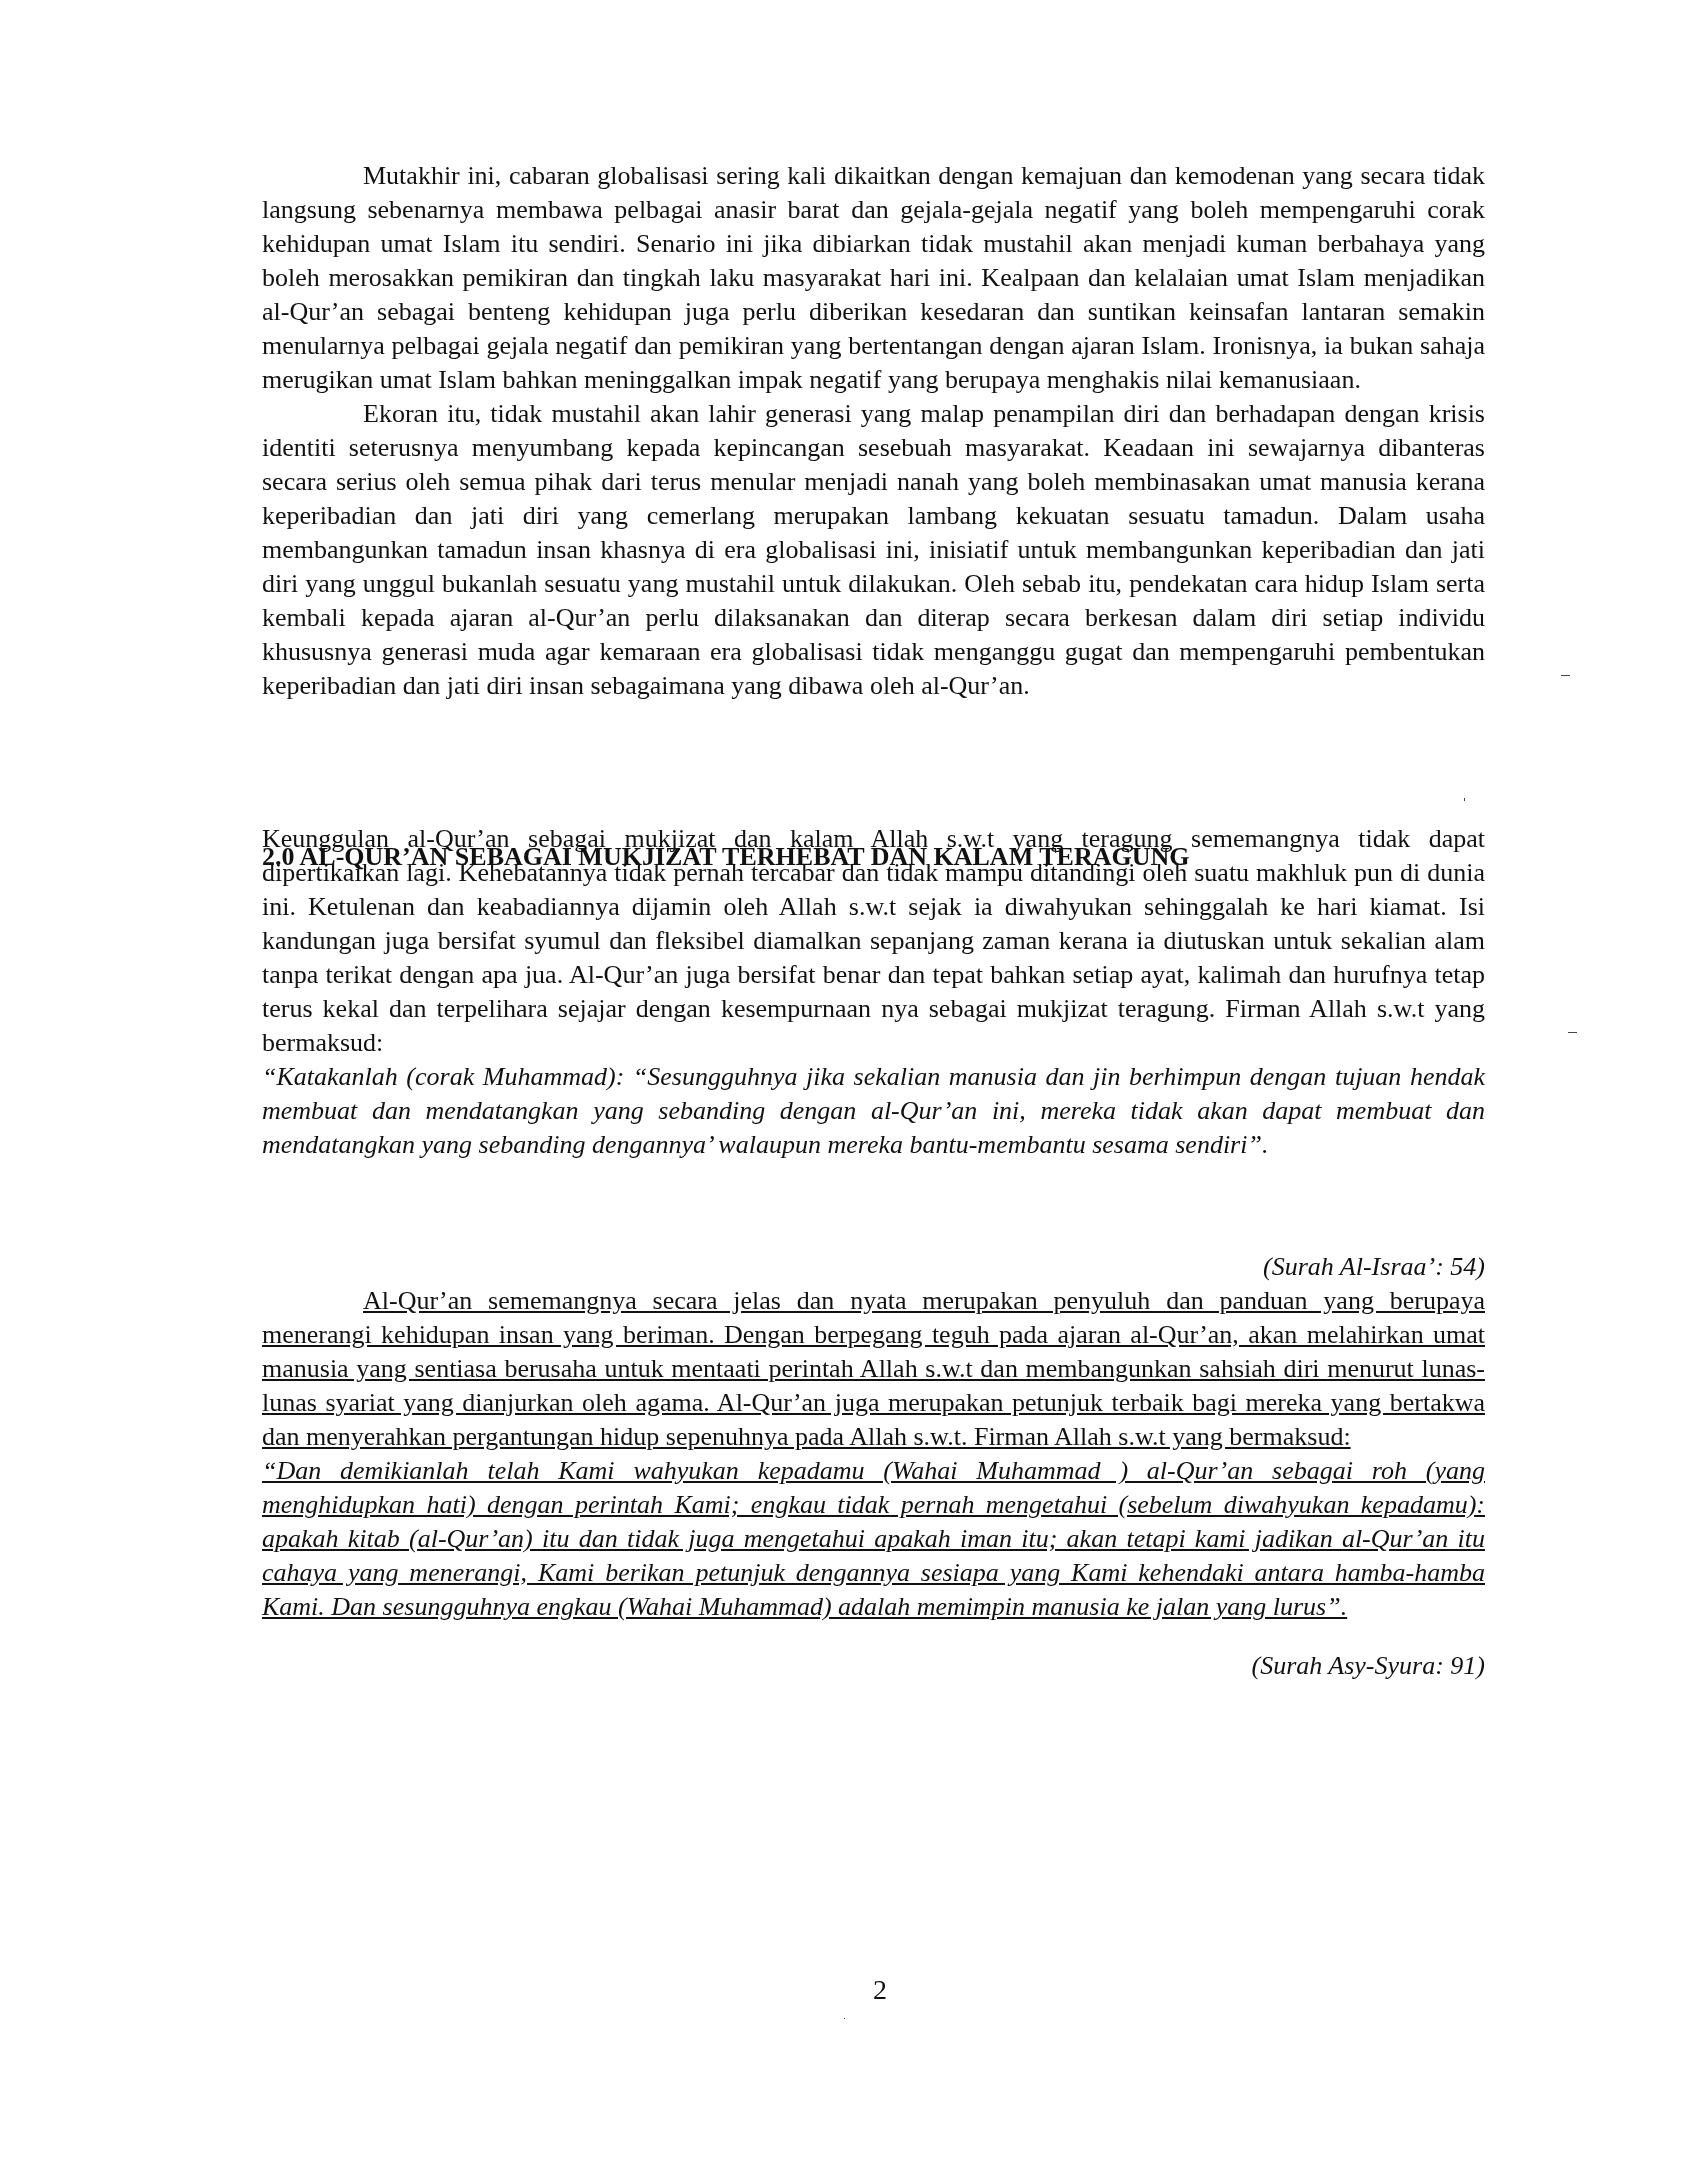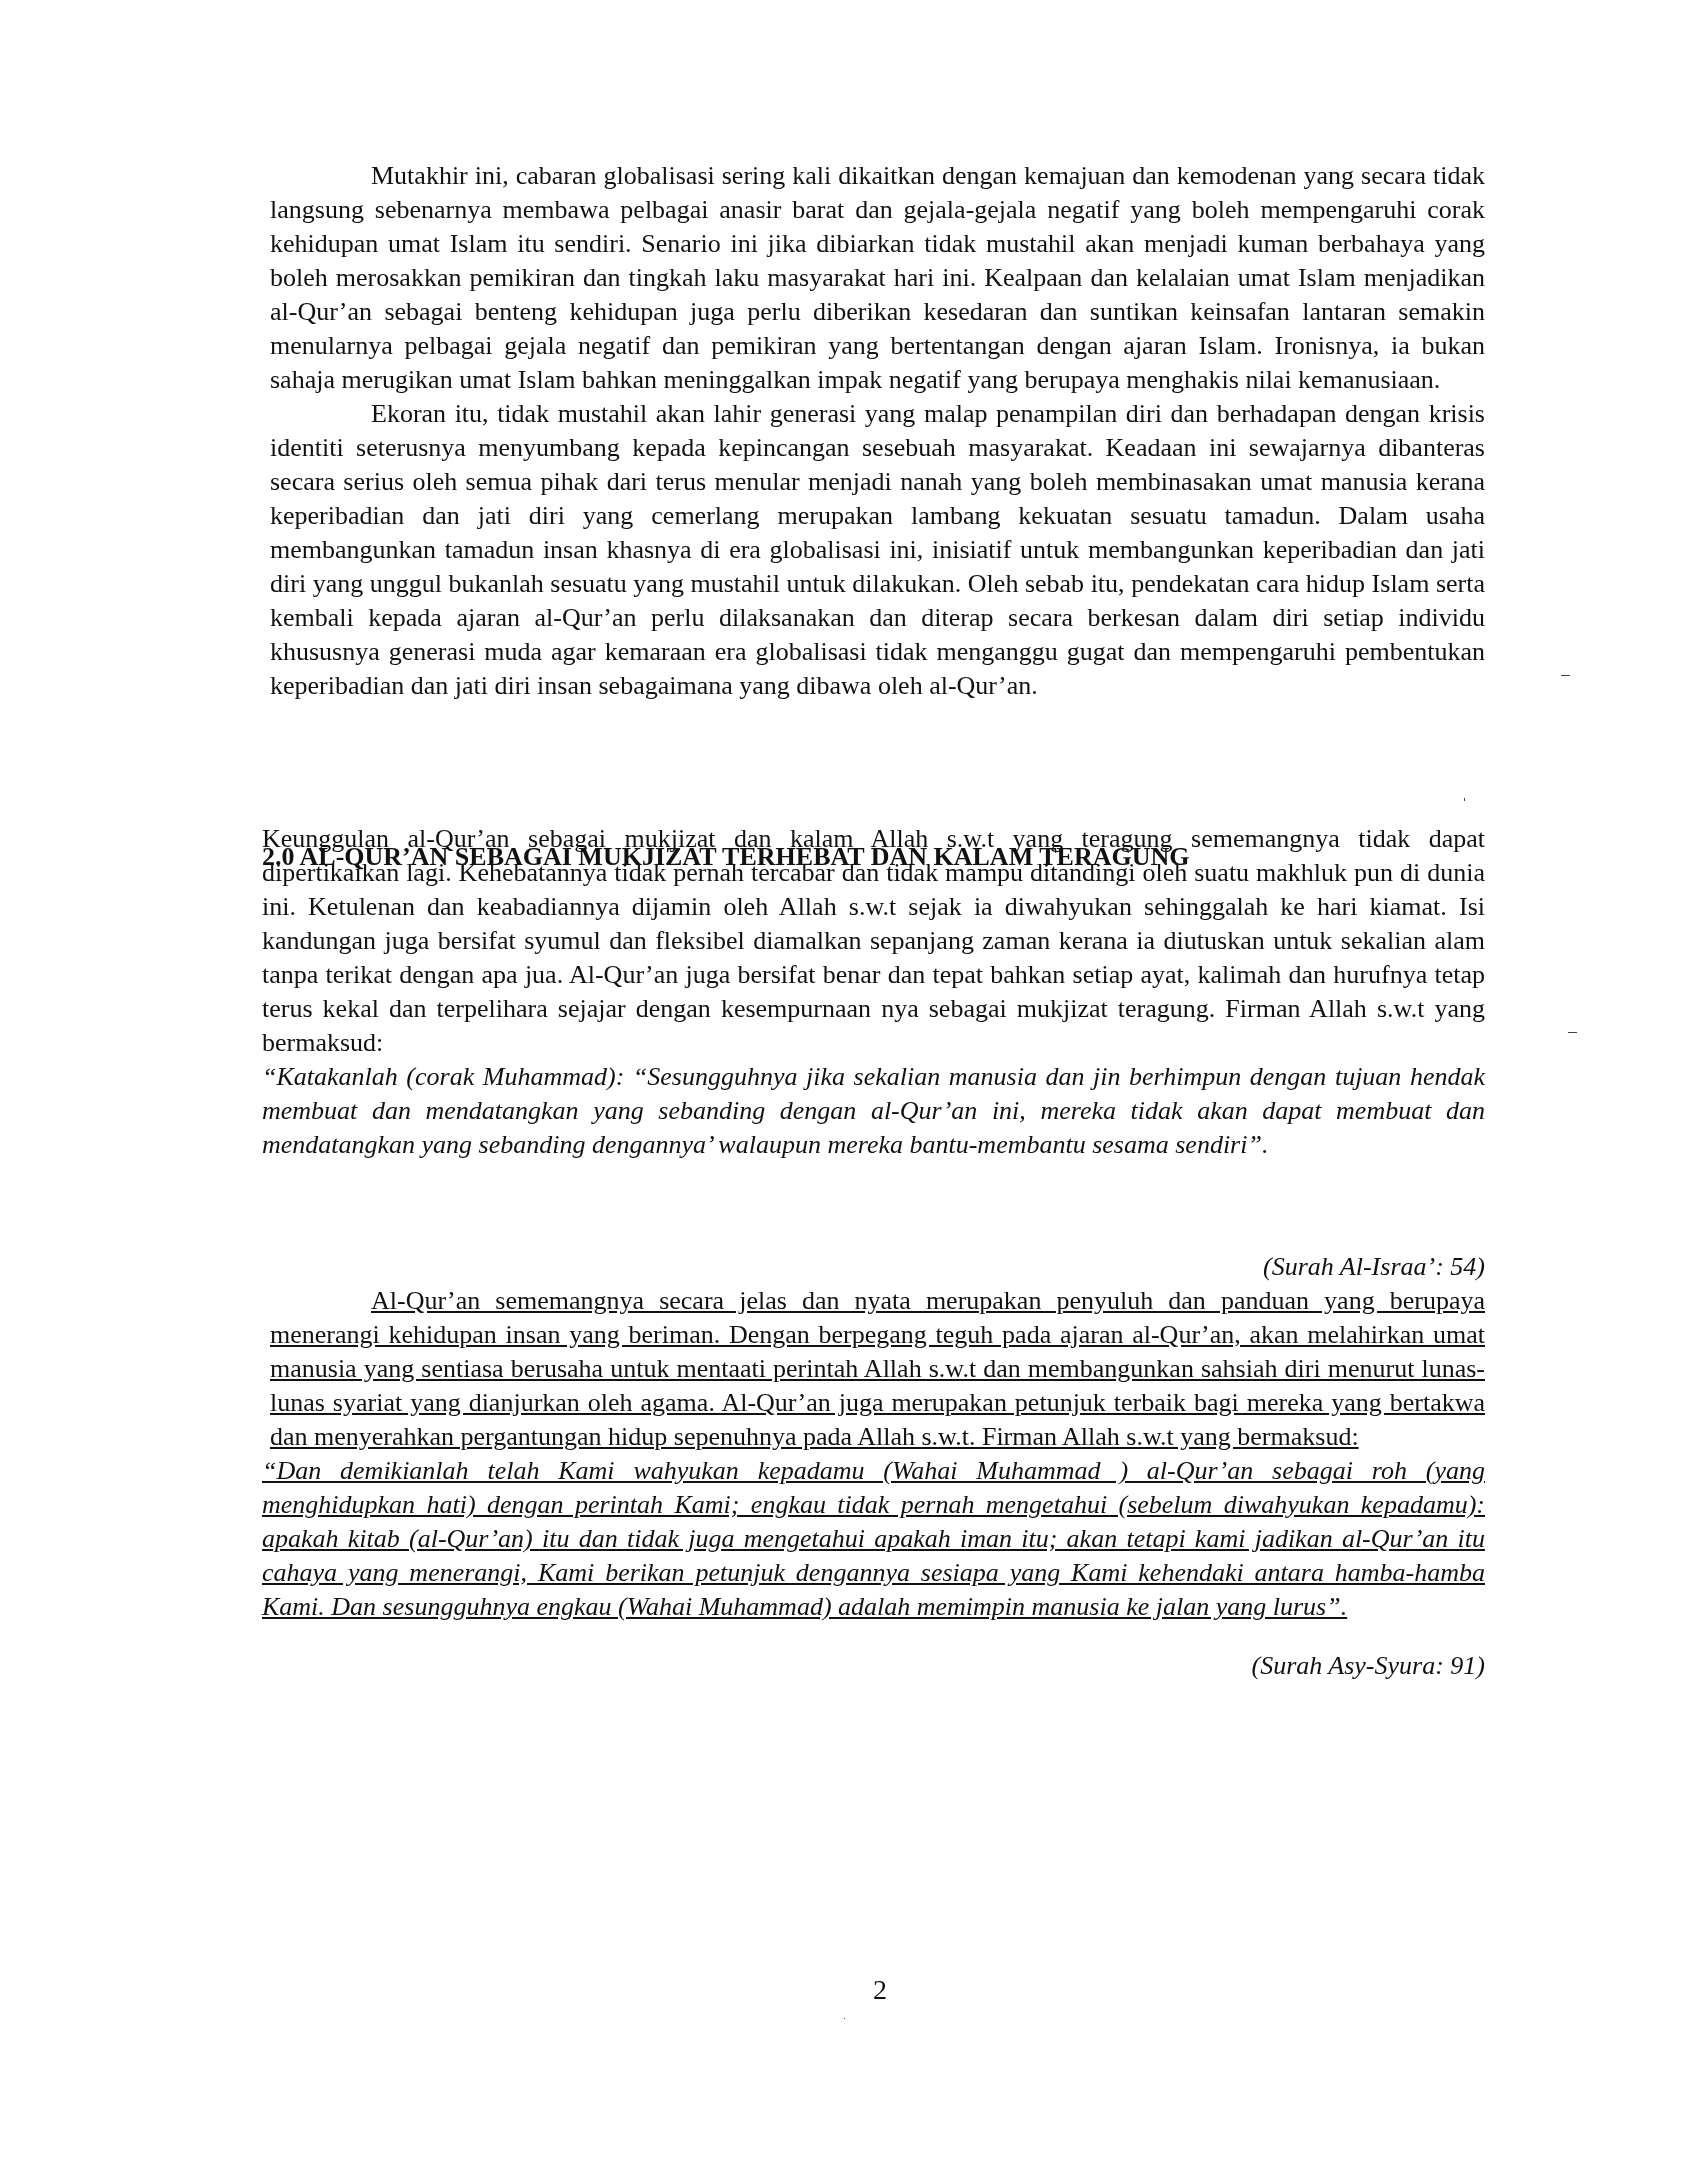--- a/index.html
+++ b/index.html
@@ -7,21 +7,21 @@
   .page {
     position: absolute; left: 0; top: 0; width: 1687px; height: 2183px;
     background: #ffffff; color: #111111;
     font-family: "Liberation Serif", "DejaVu Serif", serif;
   }
   .block {
     position: absolute; left: 262px; width: 1223px;
     font-size: 26px; line-height: 34px; text-align: justify;
   }
   .para { margin: 0; text-indent: 0; }
-  .indent { text-indent: 101px; margin-left: 8px; }
+  .indent { text-indent: 101px; }
   .italic { font-style: italic; }
   .heading {
     position: absolute; left: 262px; width: 1223px;
     font-size: 26px; line-height: 34px; font-weight: bold; white-space: nowrap;
   }
   .cite {
     position: absolute; right: 202px; font-style: italic;
     font-size: 26px; line-height: 34px; text-align: right; white-space: nowrap;
   }
   .page-number {

